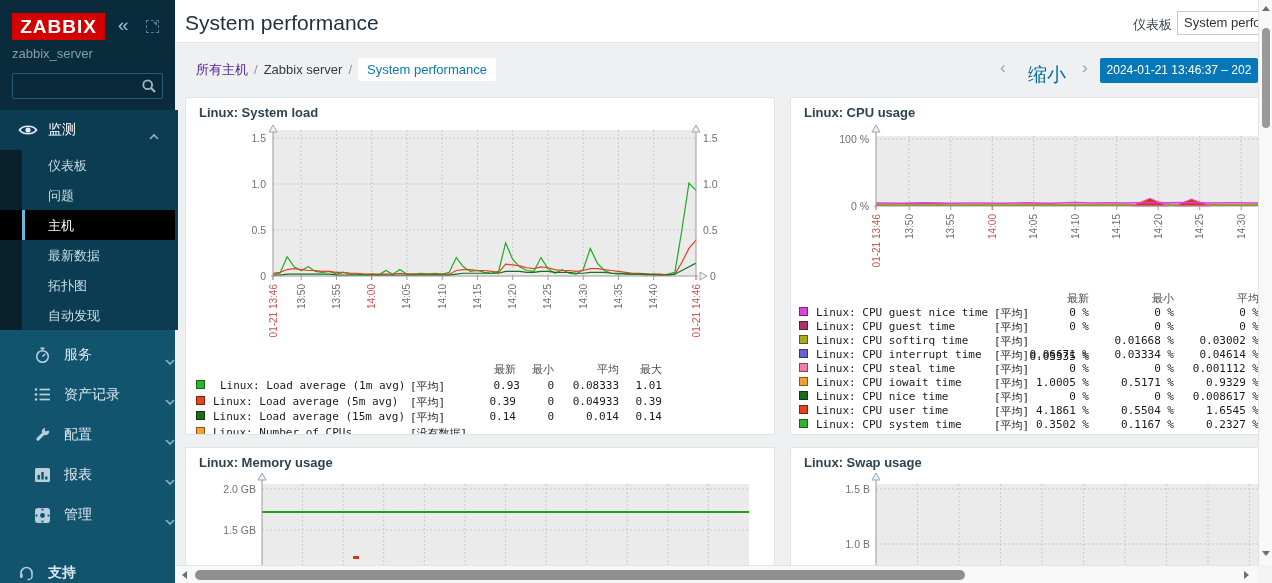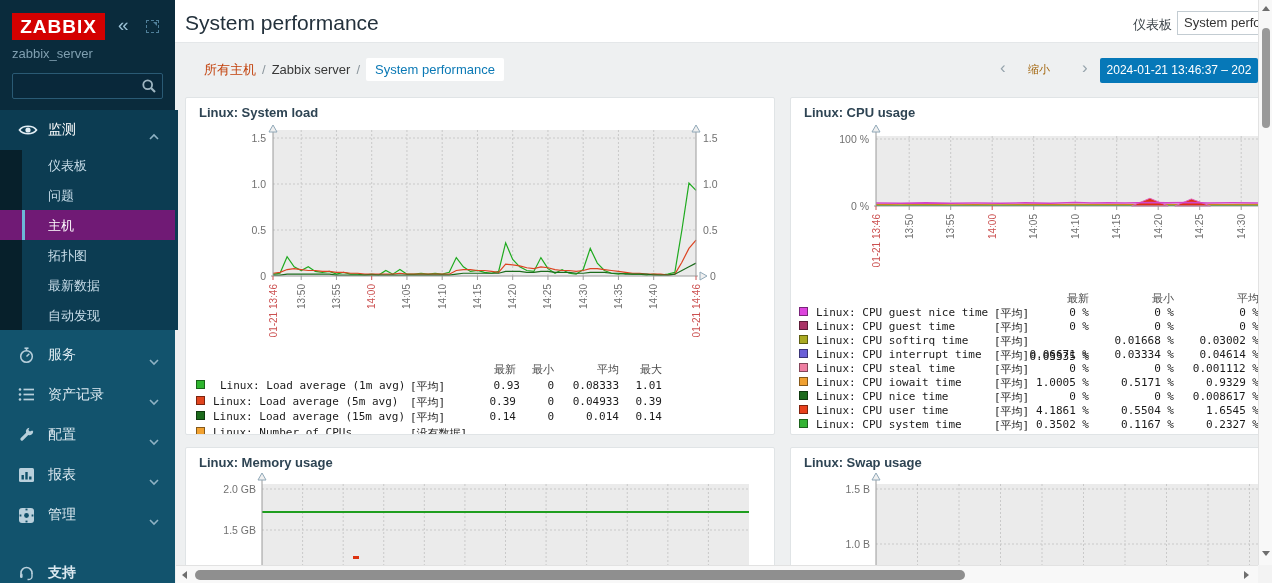--- a/index.html
+++ b/index.html
@@ -22,51 +22,51 @@
 
   #mon-section{position:absolute;left:0;top:110px;width:178px;height:220px;background:#0c3c52;}
   #mon-header{position:absolute;left:0;top:0;width:175px;height:40px;cursor:pointer;}
   #mon-header .micon{position:absolute;left:18px;top:12px;}
   #mon-header .mlabel{position:absolute;left:48px;top:11px;font-size:14px;color:#fff;}
   #mon-header .mchev{position:absolute;left:148px;top:17px;}
   #mon-items{position:absolute;left:0;top:40px;width:175px;}
   #mon-gutter{position:absolute;left:0;top:40px;width:22px;height:180px;background:#07202b;}
   .sub-item{position:relative;height:30px;cursor:pointer;}
   .sub-item .slabel{position:absolute;left:48px;top:7px;font-size:13px;color:#c8dde9;}
-  .sub-item.active{background:#701a75;padding-left:16px;}
+  .sub-item.active{background:#000000;padding-left:16px;}
   .sub-item.active .slabel{color:#fff;}
   .sub-item.active:before{content:"";position:absolute;left:22px;top:0;width:3px;height:30px;background:#6cb8d9;}
 
-  #sb-sections{position:absolute;left:0;top:335px;width:175px;}
+  #sb-sections{position:absolute;left:16px;top:335px;width:175px;}
   .sb-row{position:relative;height:40px;cursor:pointer;}
   .sb-row .ricon{position:absolute;left:18px;top:12px;}
   .sb-row .rlabel{position:absolute;left:48px;top:11px;font-size:14px;color:#dce9f0;}
   .sb-row .rchev{position:absolute;left:148px;top:17px;}
   #support-row{position:absolute;left:0;top:557px;width:210px;height:36px;cursor:pointer;font-weight:bold;}
   #support-row .ricon{position:absolute;left:18px;top:7px;}
   #support-row .rlabel{position:absolute;left:48px;top:7px;font-size:14px;color:#dce9f0;}
 
   
   #titlebar{position:absolute;left:175px;top:0;width:1097px;height:43px;background:#fff;
     border-bottom:1px solid #e4e7e9;}
   #page-title{position:absolute;left:185px;top:11px;font-size:21px;color:#23313c;z-index:1;}
   #dash-label{position:absolute;left:1133px;top:16px;font-size:13px;color:#3a4248;z-index:1;}
   #dash-select{position:absolute;left:1177px;top:11px;width:100px;height:24px;background:#fff;
     border:1px solid #c3ccd2;font-size:13px;color:#333;line-height:22px;padding-left:6px;
     white-space:nowrap;overflow:hidden;z-index:1;}
 
   
   #breadcrumb{position:absolute;left:196px;top:61px;font-size:13px;z-index:1;white-space:nowrap;}
   .crumb-sep{color:#8a959c;margin:0 6px;}
-  .crumb-link{color:#c2410c;cursor:pointer;margin-left:8px;}
+  .crumb-link{color:#4c1d95;cursor:pointer;}
   .crumb-host{color:#383838;cursor:pointer;}
   .crumb-chip{background:#fff;color:#0b79b5;padding:4px 9px;border-radius:2px;cursor:pointer;}
   #tn-prev,#tn-next{position:absolute;top:58px;font-size:17px;color:#95a3ac;cursor:pointer;z-index:1;}
   #tn-prev{left:1000px;} #tn-next{left:1082px;}
-  #tn-zoomout{position:absolute;left:1028px;top:62px;font-size:11px;color:#a16207;cursor:pointer;z-index:1;}
+  #tn-zoomout{position:absolute;left:1028px;top:62px;font-size:19px;color:#0369a1;cursor:pointer;z-index:1;}
   #tn-range{position:absolute;left:1100px;top:58px;width:158px;height:25px;background:#0678b8;
     border-radius:2px;color:#fff;font-size:12px;line-height:25px;text-align:center;
     white-space:nowrap;overflow:hidden;cursor:pointer;z-index:1;}
 
   
   .panel{position:absolute;background:#fff;border:1px solid #e0e4e6;border-radius:2px;overflow:hidden;}
   .ptitle{position:absolute;left:13px;top:7px;font-size:13px;font-weight:bold;color:#2e4453;}
   .chart{position:absolute;left:0;}
   .legend{position:absolute;left:0;top:0;width:100%;height:100%;
     font-family:"DejaVu Sans Mono",monospace;font-size:11px;color:#1a1a1a;}
@@ -126,24 +126,24 @@
         <div class="sub-item">
           <span class="slabel">仪表板</span>
         </div>
         <div class="sub-item">
           <span class="slabel">问题</span>
         </div>
         <div class="sub-item active">
           <span class="slabel">主机</span>
         </div>
         <div class="sub-item">
-          <span class="slabel">拓扑图</span>
+          <span class="slabel">最新数据</span>
         </div>
         <div class="sub-item">
-          <span class="slabel">最新数据</span>
+          <span class="slabel">拓扑图</span>
         </div>
         <div class="sub-item">
           <span class="slabel">自动发现</span>
         </div>
       </div>
   </div>
 
   <div id="sb-sections">
       <div class="sb-row">
         <span class="ricon"><svg width="17" height="17" viewBox="0 0 17 17">

